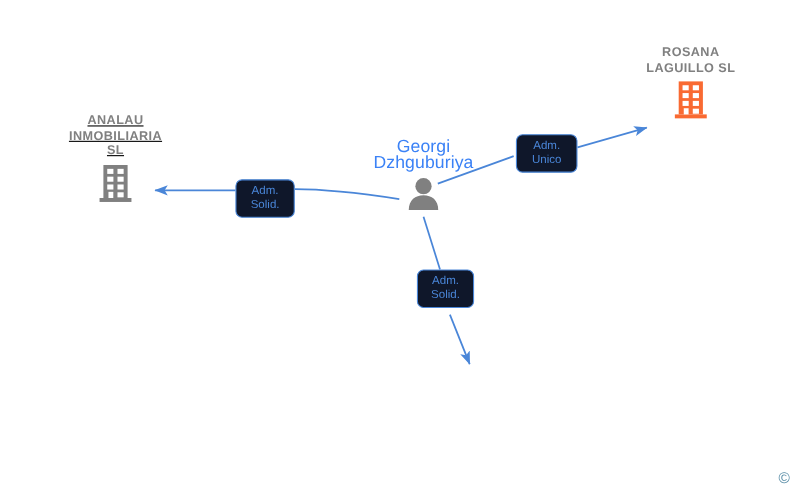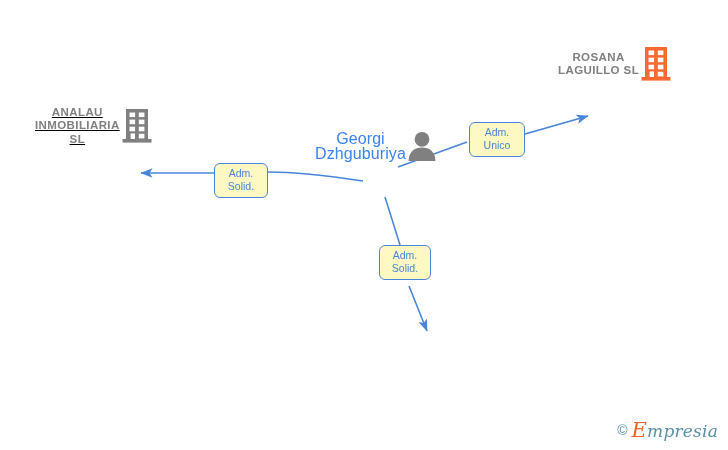--- a/index.html
+++ b/index.html
@@ -23,21 +23,21 @@
     top: 0;
     width: 728px;
     height: 450px;
     pointer-events: none;
   }
 
   
   .node {
     position: absolute;
     display: flex;
-    flex-direction: row;
+    flex-direction: column;
     align-items: center;
     width: 140px;
     text-align: center;
   }
   .node-label {
     font-size: 11.5px;
     font-weight: bold;
     line-height: 13.5px;
     letter-spacing: 0.4px;
     color: #808080;
@@ -55,21 +55,21 @@
   }
   .node-icon.top   { margin-top: 4px; }
   .node-icon.above { margin-bottom: 3px; }
 
   
   .edge-label {
     position: absolute;
     box-sizing: border-box;
     border: 1.3px solid #4a86d8;
     border-radius: 6px;
-    background: #fef9c3;
+    background: #0f172a;
     color: #4a86d8;
     font-size: 10.5px;
     line-height: 13px;
     text-align: center;
     padding: 3px 6px 4px 6px;
     white-space: pre-line;
     z-index: 5;
   }
 
   
@@ -191,16 +191,15 @@
 Unico</div>
 
   <div class="edge-label" style="left:214px; top:163px; width:54px;">Adm.
 Solid.</div>
 
   <div class="edge-label" style="left:379px; top:245px; width:52px;">Adm.
 Solid.</div>
 
   <div id="watermark">
     <span class="copy">©</span>
-    <span class="brand"><span class="cap">E</span><span>mpresia</span></span>
   </div>
 
 </div>
 
 </body></html>

